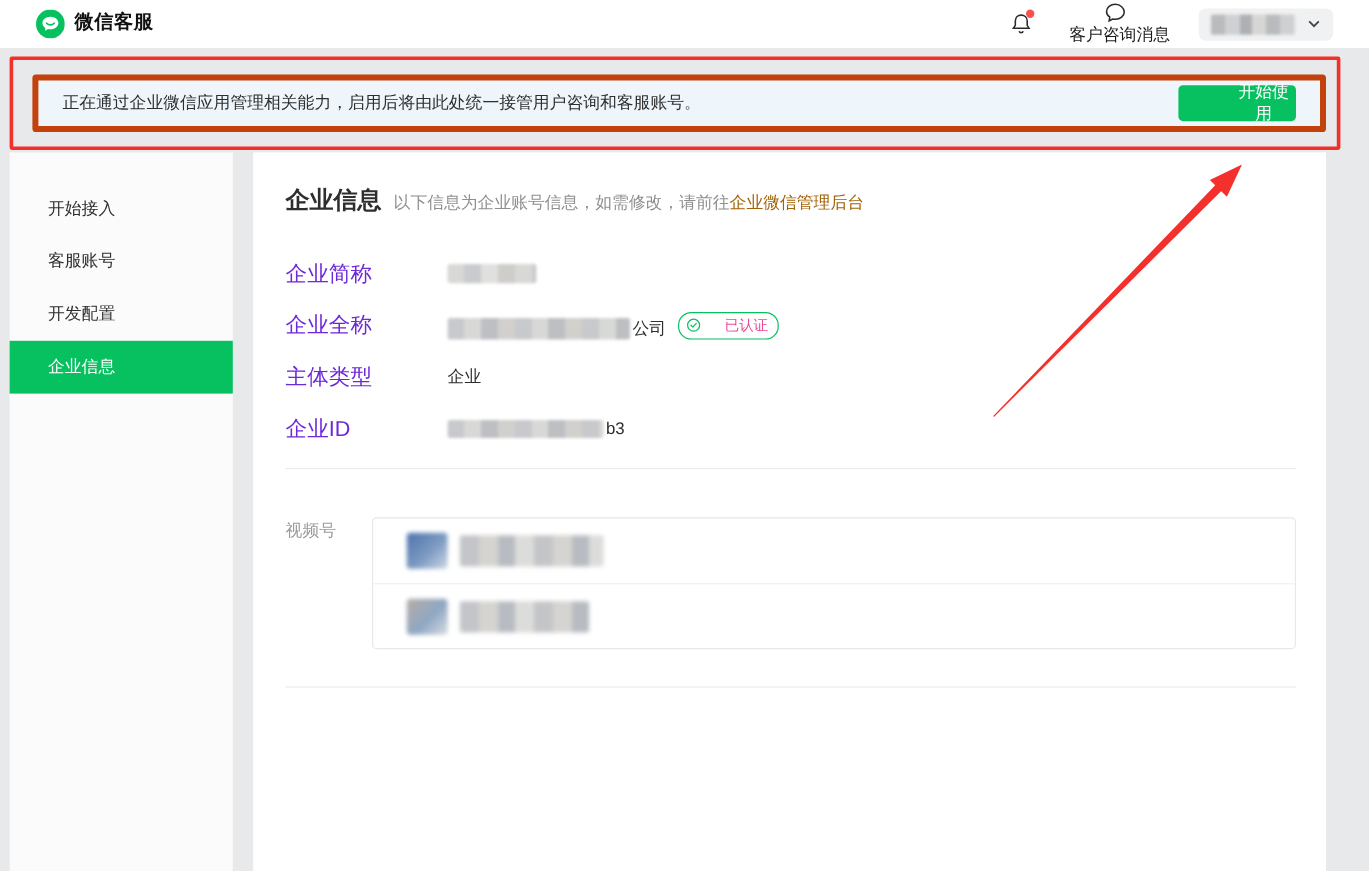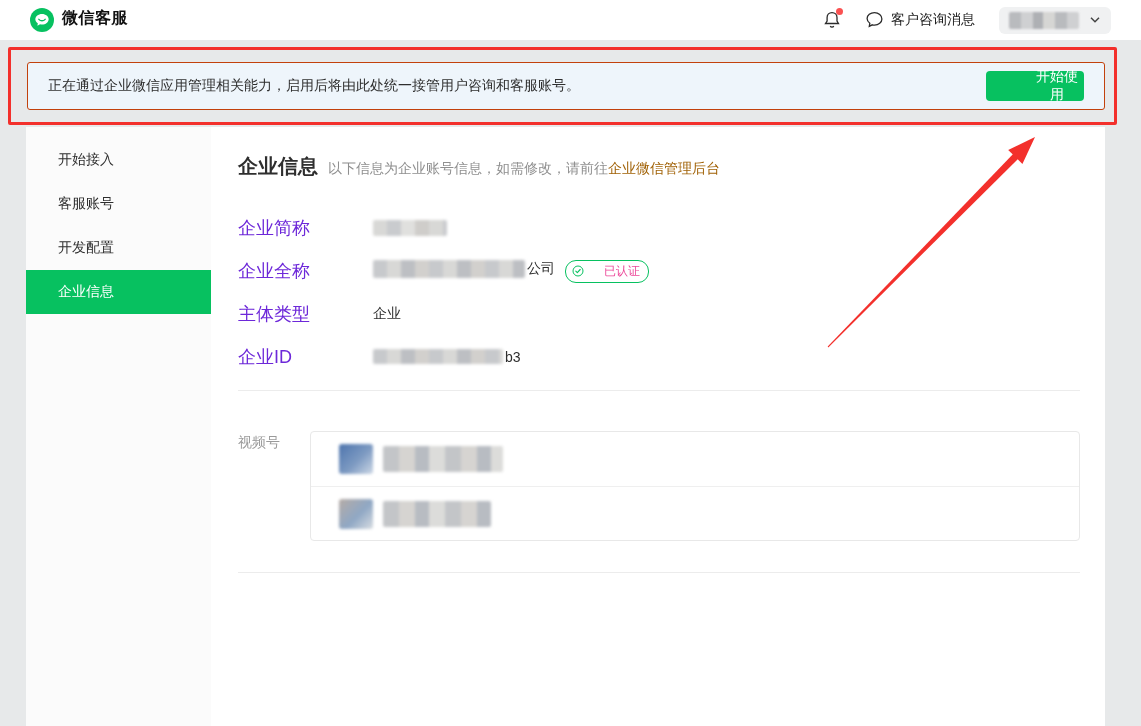--- a/index.html
+++ b/index.html
@@ -8,55 +8,55 @@
   .page { position:relative; width:1141px; height:726px; background:#e7e9ea; overflow:hidden; }
 
   
   .header { position:absolute; left:0; top:0; width:1141px; height:40px; background:#fff;
             display:flex; align-items:center; }
   .logo-wrap { margin-left:30px; display:flex; }
   .app-title { margin-left:8px; font-size:16px; font-weight:700; color:#111; letter-spacing:.5px; }
   .header-right { margin-left:auto; display:flex; align-items:center; margin-right:30px; }
   .bell-wrap { position:relative; width:22px; height:22px; display:flex; align-items:center; justify-content:center; cursor:pointer; }
   .bell-dot { position:absolute; right:0px; top:-1px; width:7px; height:7px; background:#fa5151; border-radius:50%; }
-  .consult { display:flex; align-items:center; margin-left:22px; cursor:pointer; }
+  .consult { display:flex; align-items:center; margin-left:22px; cursor:pointer;flex-direction:column; }
   .consult-label { margin-left:7px; font-size:14px; color:#1a1a1a; }
   .account-pill { margin-left:24px; width:112px; height:27px; background:#f0f1f2; border-radius:6px;
                   display:flex; align-items:center; padding:0 10px; cursor:pointer; }
   .account-blur { width:70px; height:17px; border-radius:2px;
                   background:repeating-linear-gradient(90deg,#b9bbbe 0 12px,#cfd0d2 12px 24px,#aeb0b4 24px 34px,#d6d6d4 34px 46px);
                   filter:blur(1.2px); }
   .account-chevron { margin-left:auto; display:flex; }
 
   
   .banner { position:absolute; left:27px; top:62px; width:1078px; height:48px;
-            background:#eef5fb; border:1px solid #c2410c; border-radius:3px;
+            background:#eef5fb; border:5px solid #c2410c; border-radius:3px;
             display:flex; align-items:center; padding:0 20px; }
   .banner-text { font-size:14px; color:#2e2e2e; }
   .banner-btn { margin-left:auto; width:98px; height:30px; background:#07c160; color:#fff;
                 font-size:14px; border:none; border-radius:4px; cursor:pointer;
                 display:flex; align-items:center; justify-content:center; font-family:inherit;padding-left:44px; }
 
   
-  .sidebar { position:absolute; left:26px; top:127px; width:186px; height:599px; background:#fbfbfb; padding-top:11px; }
+  .sidebar { position:absolute; left:8px; top:127px; width:186px; height:599px; background:#fbfbfb; padding-top:25px; }
   .side-item { height:44px; display:flex; align-items:center; padding-left:32px;
                font-size:14px; color:#2e2e2e; cursor:pointer; }
   .side-item.active { background:#07c160; color:#fff; }
 
   
   .main { position:absolute; left:211px; top:127px; width:894px; height:599px; background:#fff; }
   .main-inner { padding:26px 25px 0 27px; }
   .title-row { display:flex; align-items:baseline; margin-bottom:36px; }
   .page-title { font-size:20px; font-weight:600; color:#2e2e2e; }
   .subtitle { margin-left:10px; font-size:14px; color:#8f8f8f; }
   .subtitle a { color:#a16207; text-decoration:none; cursor:pointer; }
 
   .field-row { display:flex; align-items:center; margin-bottom:19px; min-height:22px; }
   .field-label { width:135px; font-size:18px; color:#6d28d9; flex-shrink:0; }
-  .field-value { font-size:14px; color:#2e2e2e; display:flex; align-items:flex-start; }
+  .field-value { font-size:14px; color:#2e2e2e; display:flex; align-items:flex-end; }
   .mosaic { border-radius:2px; filter:blur(1.4px);
             background:repeating-linear-gradient(90deg,#c7c9cc 0 14px,#d8d8d6 14px 28px,#bdbfc3 28px 42px,#d2d0cd 42px 56px); }
   .m-short { width:74px; height:16px; background:repeating-linear-gradient(90deg,#d8d8d6 0 14px,#c9cbce 14px 28px,#e0e0de 28px 42px,#cfcdca 42px 56px); }
   .m-full { width:152px; height:18px; margin-right:2px; }
   .m-id { width:130px; height:15px; margin-right:2px; }
   .cert-badge { display:inline-flex; align-items:center; margin-left:10px; border:1px solid #07c160;
                 border-radius:11px; padding:2px 8px 2px 6px; color:#ec4899; font-size:12px; gap:20px; }
 
   .divider { border-top:1px solid #ececec; }
   .vc-section { display:flex; margin-top:40px; }

